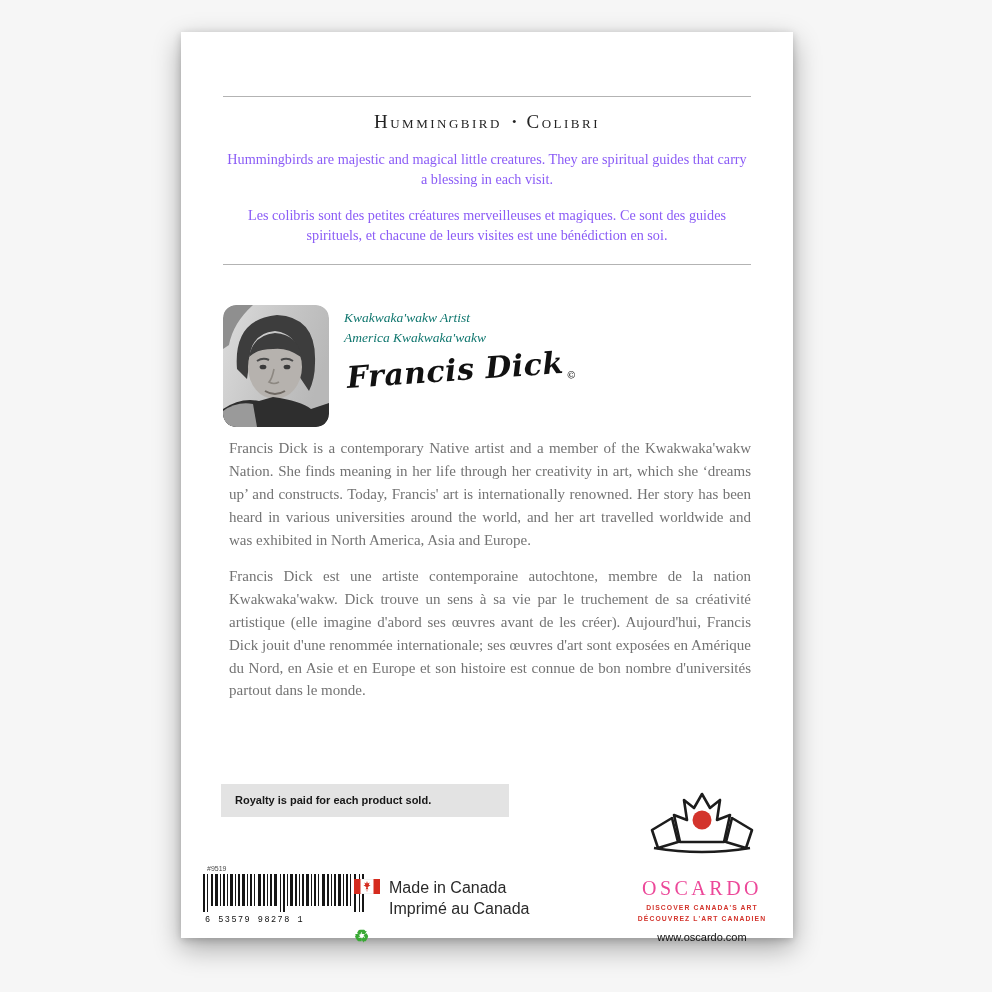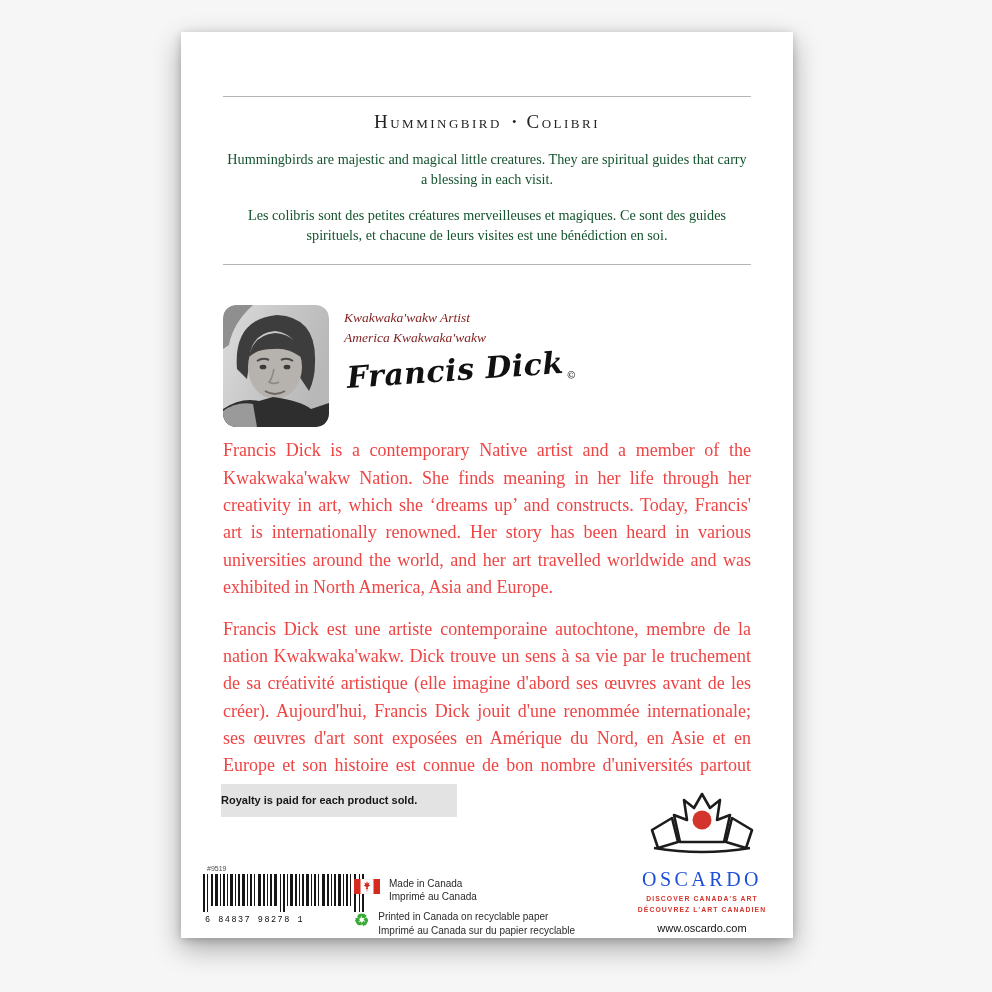--- a/index.html
+++ b/index.html
@@ -28,71 +28,72 @@
     letter-spacing: 2.5px;
     color: #232323;
     font-weight: 500;
   }
   .title .sep { font-size: 13px; vertical-align: 2px; margin: 0 10px; letter-spacing: 0; }
   .intro {
     margin-top: 17px;
     text-align: center;
     font-size: 14.2px;
     line-height: 1.38;
-    color: #14532d;
+    color: #8b5cf6;
     padding: 0 4px;
   }
   .rule2 { margin-top: 19px; }
   .artist-row {
     margin-top: 40px;
     display: flex;
     align-items: flex-start;
   }
   .portrait {
     width: 106px; height: 122px;
     flex: 0 0 auto;
     border-radius: 13px;
     overflow: hidden;
   }
   .artist-meta { margin-left: 15px; padding-top: 3px; }
   .artist-label {
     font-style: italic;
     font-size: 13.5px;
     line-height: 1.45;
-    color: #7f1d1d;
+    color: #0f766e;
   }
   .signature {
     margin-top: 12px;
     margin-left: 4px;
     font-family: "DejaVu Serif", serif;
     font-style: italic;
     font-weight: bold;
     font-size: 30px;
     letter-spacing: 0.5px;
     transform: rotate(-4deg);
     transform-origin: left bottom;
     color: #111;
     white-space: nowrap;
   }
   .signature .copy { font-size: 10px; font-weight: normal; vertical-align: -6px; margin-left: 2px; }
   .bio {
     margin-top: 14px;
-    font-size: 18px;
+    font-size: 15px;
     line-height: 1.52;
     text-align: justify;
-    color: #ef4444;
+    color: #737373;
+    margin-left: 6px;
   }
   .bio.first { margin-top: 10px; }
 
   .royalty {
     position: absolute;
     left: 40px; top: 752px;
-    width: 236px;
+    width: 288px;
     background: #e3e3e3;
-    padding: 7px 10px 8px 0;
+    padding: 7px 10px 8px 14px;
     font-family: "Liberation Sans", sans-serif;
     font-weight: bold;
     font-size: 11px;
     line-height: 1.65;
     color: #171717;
   }
 
   .barcode-group { position: absolute; left: 22px; top: 833px; width: 170px; }
   .product-code {
     font-family: "Liberation Sans", sans-serif;
@@ -104,40 +105,40 @@
     letter-spacing: 1.5px;
     color: #111;
     margin-top: -1px;
     margin-left: 2px;
     white-space: nowrap;
   }
 
   .canada-group { position: absolute; left: 173px; top: 845px; font-family: "Liberation Sans", sans-serif; }
   .canada-row { display: flex; align-items: flex-start; margin-bottom: 7px; }
   .canada-row .icon { flex: 0 0 auto; margin-right: 9px; margin-top: 2px; }
-  .canada-text { font-size: 10px; line-height: 1.32; color: #2a2a2a; }
+  .canada-text { font-size: 16px; line-height: 1.32; color: #2a2a2a; }
   .recycle-glyph {
     display: inline-block;
     font-size: 17px; line-height: 17px;
     color: var(--recycle_green, #3aa935);
     font-weight: bold;
   }
 
   .brand-group {
     position: absolute;
     left: 455px; top: 758px;
     width: 132px;
     text-align: center;
   }
   .brand-name {
     font-family: "Liberation Serif", serif;
     font-size: 20px;
     letter-spacing: 3.5px;
-    color: #1d4ed8;
-    margin-top: 2px;
+    color: #ec4899;
+    margin-top: 11px;
   }
   .brand-tagline {
     font-family: "Liberation Sans", sans-serif;
     font-weight: bold;
     font-size: 6.8px;
     letter-spacing: 1.1px;
     line-height: 1.6;
     color: var(--brand_red, #d3342c);
     margin-top: 3px;
   }
@@ -254,44 +255,40 @@
           <rect x="131" width="2" height="32"></rect>
         <rect x="135" width="3" height="32"></rect>
           <rect x="140" width="1" height="32"></rect>
         <rect x="143" width="2" height="32"></rect>
           <rect x="147" width="1" height="32"></rect>
         <rect x="151" width="2" height="38"></rect>
           <rect x="156" width="1" height="38"></rect>
         <rect x="159" width="2" height="38"></rect>
       </g>
     </svg>
-    <div class="barcode-digits">6 84837 98278 1</div>
+    <div class="barcode-digits">6 53579 98278 1</div>
   </div>
 
   <div class="canada-group">
     <div class="canada-row">
       <span class="icon">
         <svg width="26" height="15" viewBox="0 0 26 15" xmlns="http://www.w3.org/2000/svg">
           <rect width="26" height="15" fill="#ffffff" stroke="#cccccc" stroke-width="0.5"></rect>
           <rect x="0" width="6.5" height="15" fill="var(--flag_red)"></rect>
           <rect x="19.5" width="6.5" height="15" fill="var(--flag_red)"></rect>
           <path d="M13,2 L13.8,4.4 L15.6,3.6 L14.8,6 L16.6,6 L13.6,8.2 L14.4,10.6 L13,9.6 L11.6,10.6 L12.4,8.2 L9.4,6 L11.2,6 L10.4,3.6 L12.2,4.4 Z M12.7,9.4 L13.3,9.4 L13.3,12.6 L12.7,12.6 Z" fill="var(--flag_red)"></path>
         </svg>
       </span>
       <div class="canada-text">
         <div>Made in Canada</div>
         <div>Imprimé au Canada</div>
       </div>
     </div>
     <div class="canada-row">
       <span class="icon recycle-glyph">♻</span>
-      <div class="canada-text">
-        <div>Printed in Canada on recyclable paper</div>
-        <div>Imprimé au Canada sur du papier recyclable</div>
-      </div>
     </div>
   </div>
 
   <div class="brand-group">
     <svg width="112" height="72" viewBox="0 0 112 72" xmlns="http://www.w3.org/2000/svg">
       <g stroke="#1c1c1c" stroke-width="2.6" fill="#ffffff" stroke-linejoin="round">
         <path d="M56,4 L64,18 L74,10 L71,30 L84,25 L78,52 L34,52 L28,25 L41,30 L38,10 L48,18 Z"></path>
         <path d="M6,40 L26,28 L32,52 L12,58 Z"></path>
         <path d="M106,40 L86,28 L80,52 L100,58 Z"></path>
         <path d="M8,58 Q56,66 104,58" fill="none"></path>

